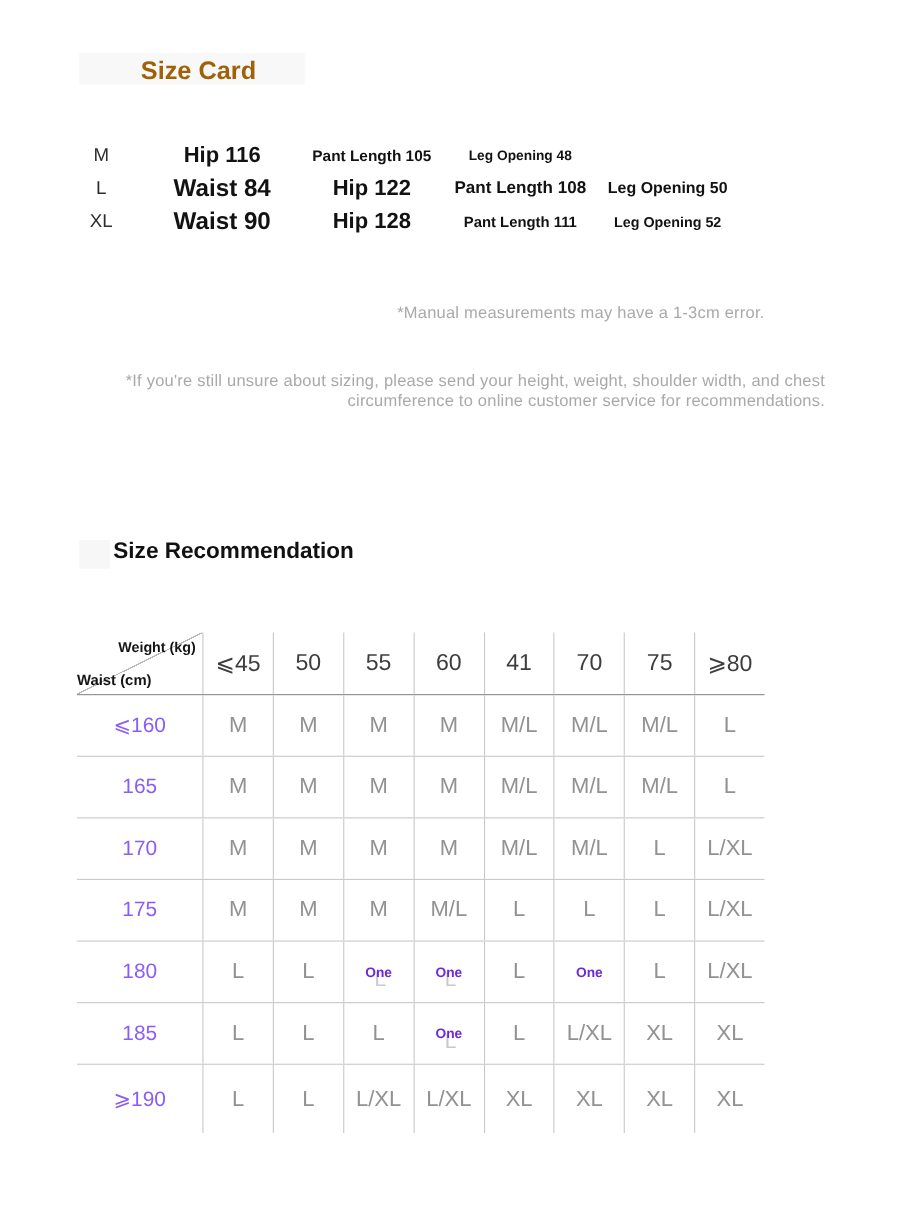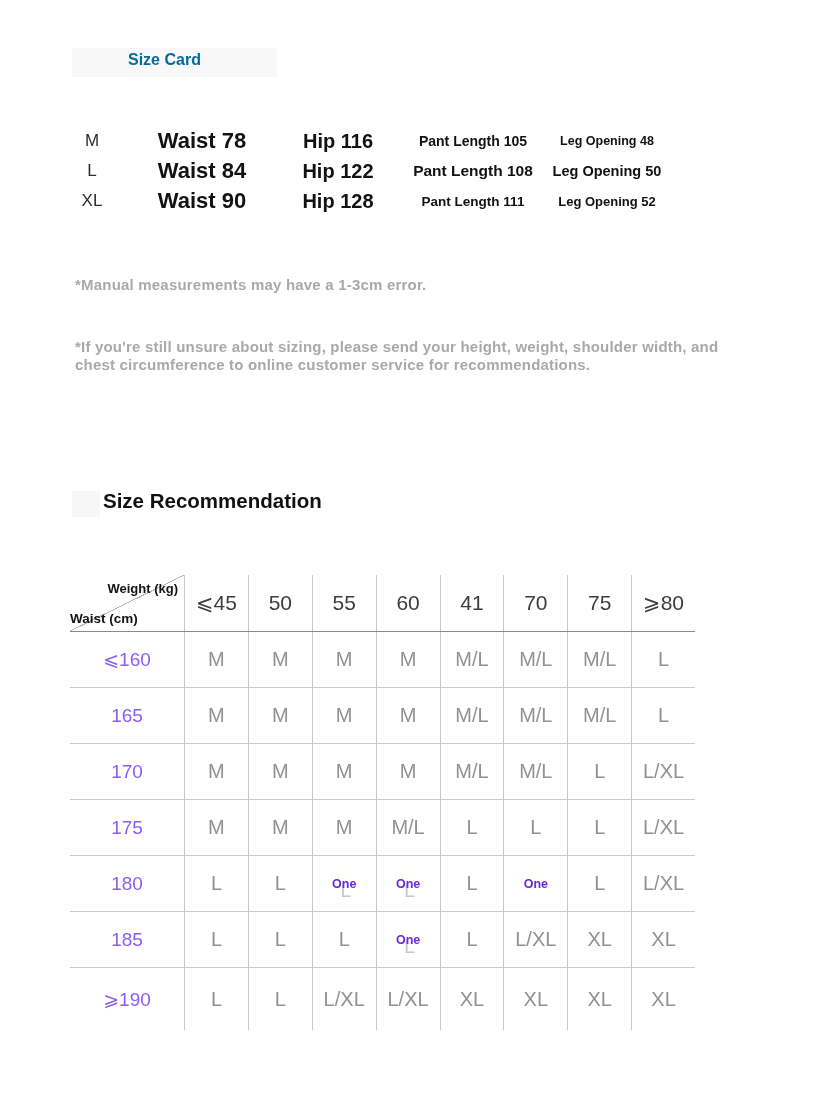--- a/index.html
+++ b/index.html
@@ -1,38 +1,38 @@
 <!DOCTYPE html>
 <html><head>
 <meta charset="utf-8">
 <style>
   html,body{margin:0;padding:0;background:#fff;}
   .page{position:relative;width:830px;height:1095px;background:#ffffff;overflow:hidden;
         font-family:"Liberation Sans","DejaVu Sans",sans-serif;color:#141414;}
 
   
   .band{position:absolute;left:72px;top:48px;width:205px;height:29px;background:#f8f8f8;}
-  .card-title{position:absolute;left:128px;top:51px;margin:0;font-size:16px;font-weight:bold;color:#0369a1;}
+  .card-title{position:absolute;left:128px;top:51px;margin:0;font-size:23px;font-weight:bold;color:#a16207;}
 
   .measure-rows{position:absolute;left:62px;top:126px;width:600px;}
   .m-row{display:grid;grid-template-columns:60px 160px 112px 158px 110px;height:30px;align-items:center;}
   .m-row span{text-align:center;white-space:nowrap;}
   .sz{font-size:17px;color:#2e2e2e;font-weight:400;}
   .waist{font-size:22px;font-weight:bold;color:#121212;}
   .hip{font-size:20px;font-weight:bold;color:#121212;}
   .pant,.leg{font-weight:bold;color:#121212;}
   .m-row:nth-child(1) .pant{font-size:14px;}
   .m-row:nth-child(2) .pant{font-size:15.5px;}
   .m-row:nth-child(3) .pant{font-size:13.5px;}
   .m-row:nth-child(1) .leg{font-size:12.5px;}
   .m-row:nth-child(2) .leg{font-size:14.5px;}
   .m-row:nth-child(3) .leg{font-size:13px;}
 
-  .note{position:absolute;left:75px;margin:0;font-size:15px;font-weight:bold;
-        color:#a9a9a9;letter-spacing:0.2px;line-height:17.5px;}
+  .note{position:absolute;left:75px;margin:0;font-size:15px;font-weight:normal;
+        color:#a9a9a9;letter-spacing:0.2px;line-height:17.5px;text-align:right;}
   .note1{top:276px;width:620px;}
   .note2{top:338px;width:675px;}
 
   
   .accent-square{position:absolute;left:72px;top:491px;width:28px;height:26px;background:#f7f7f7;}
   .rec-title{position:absolute;left:103px;top:489px;margin:0;font-size:20.5px;font-weight:bold;color:#111;}
 
   .rec-table{position:absolute;left:70px;top:575px;width:625px;}
   .t-row{display:grid;grid-template-columns:114px repeat(8,1fr);}
   .t-header{height:56px;border-bottom:1px solid #8a8a8a;}
@@ -58,21 +58,20 @@
 <body>
 
 <div class="page">
 
   <section>
     <div class="band"></div>
     <h1 class="card-title">Size Card</h1>
     <div class="measure-rows" id="measureRows">
         <div class="m-row">
           <span class="sz">M</span>
-          <span class="waist">Waist 78</span>
           <span class="hip">Hip 116</span>
           <span class="pant">Pant Length 105</span>
           <span class="leg">Leg Opening 48</span>
         </div>
         <div class="m-row">
           <span class="sz">L</span>
           <span class="waist">Waist 84</span>
           <span class="hip">Hip 122</span>
           <span class="pant">Pant Length 108</span>
           <span class="leg">Leg Opening 50</span>

